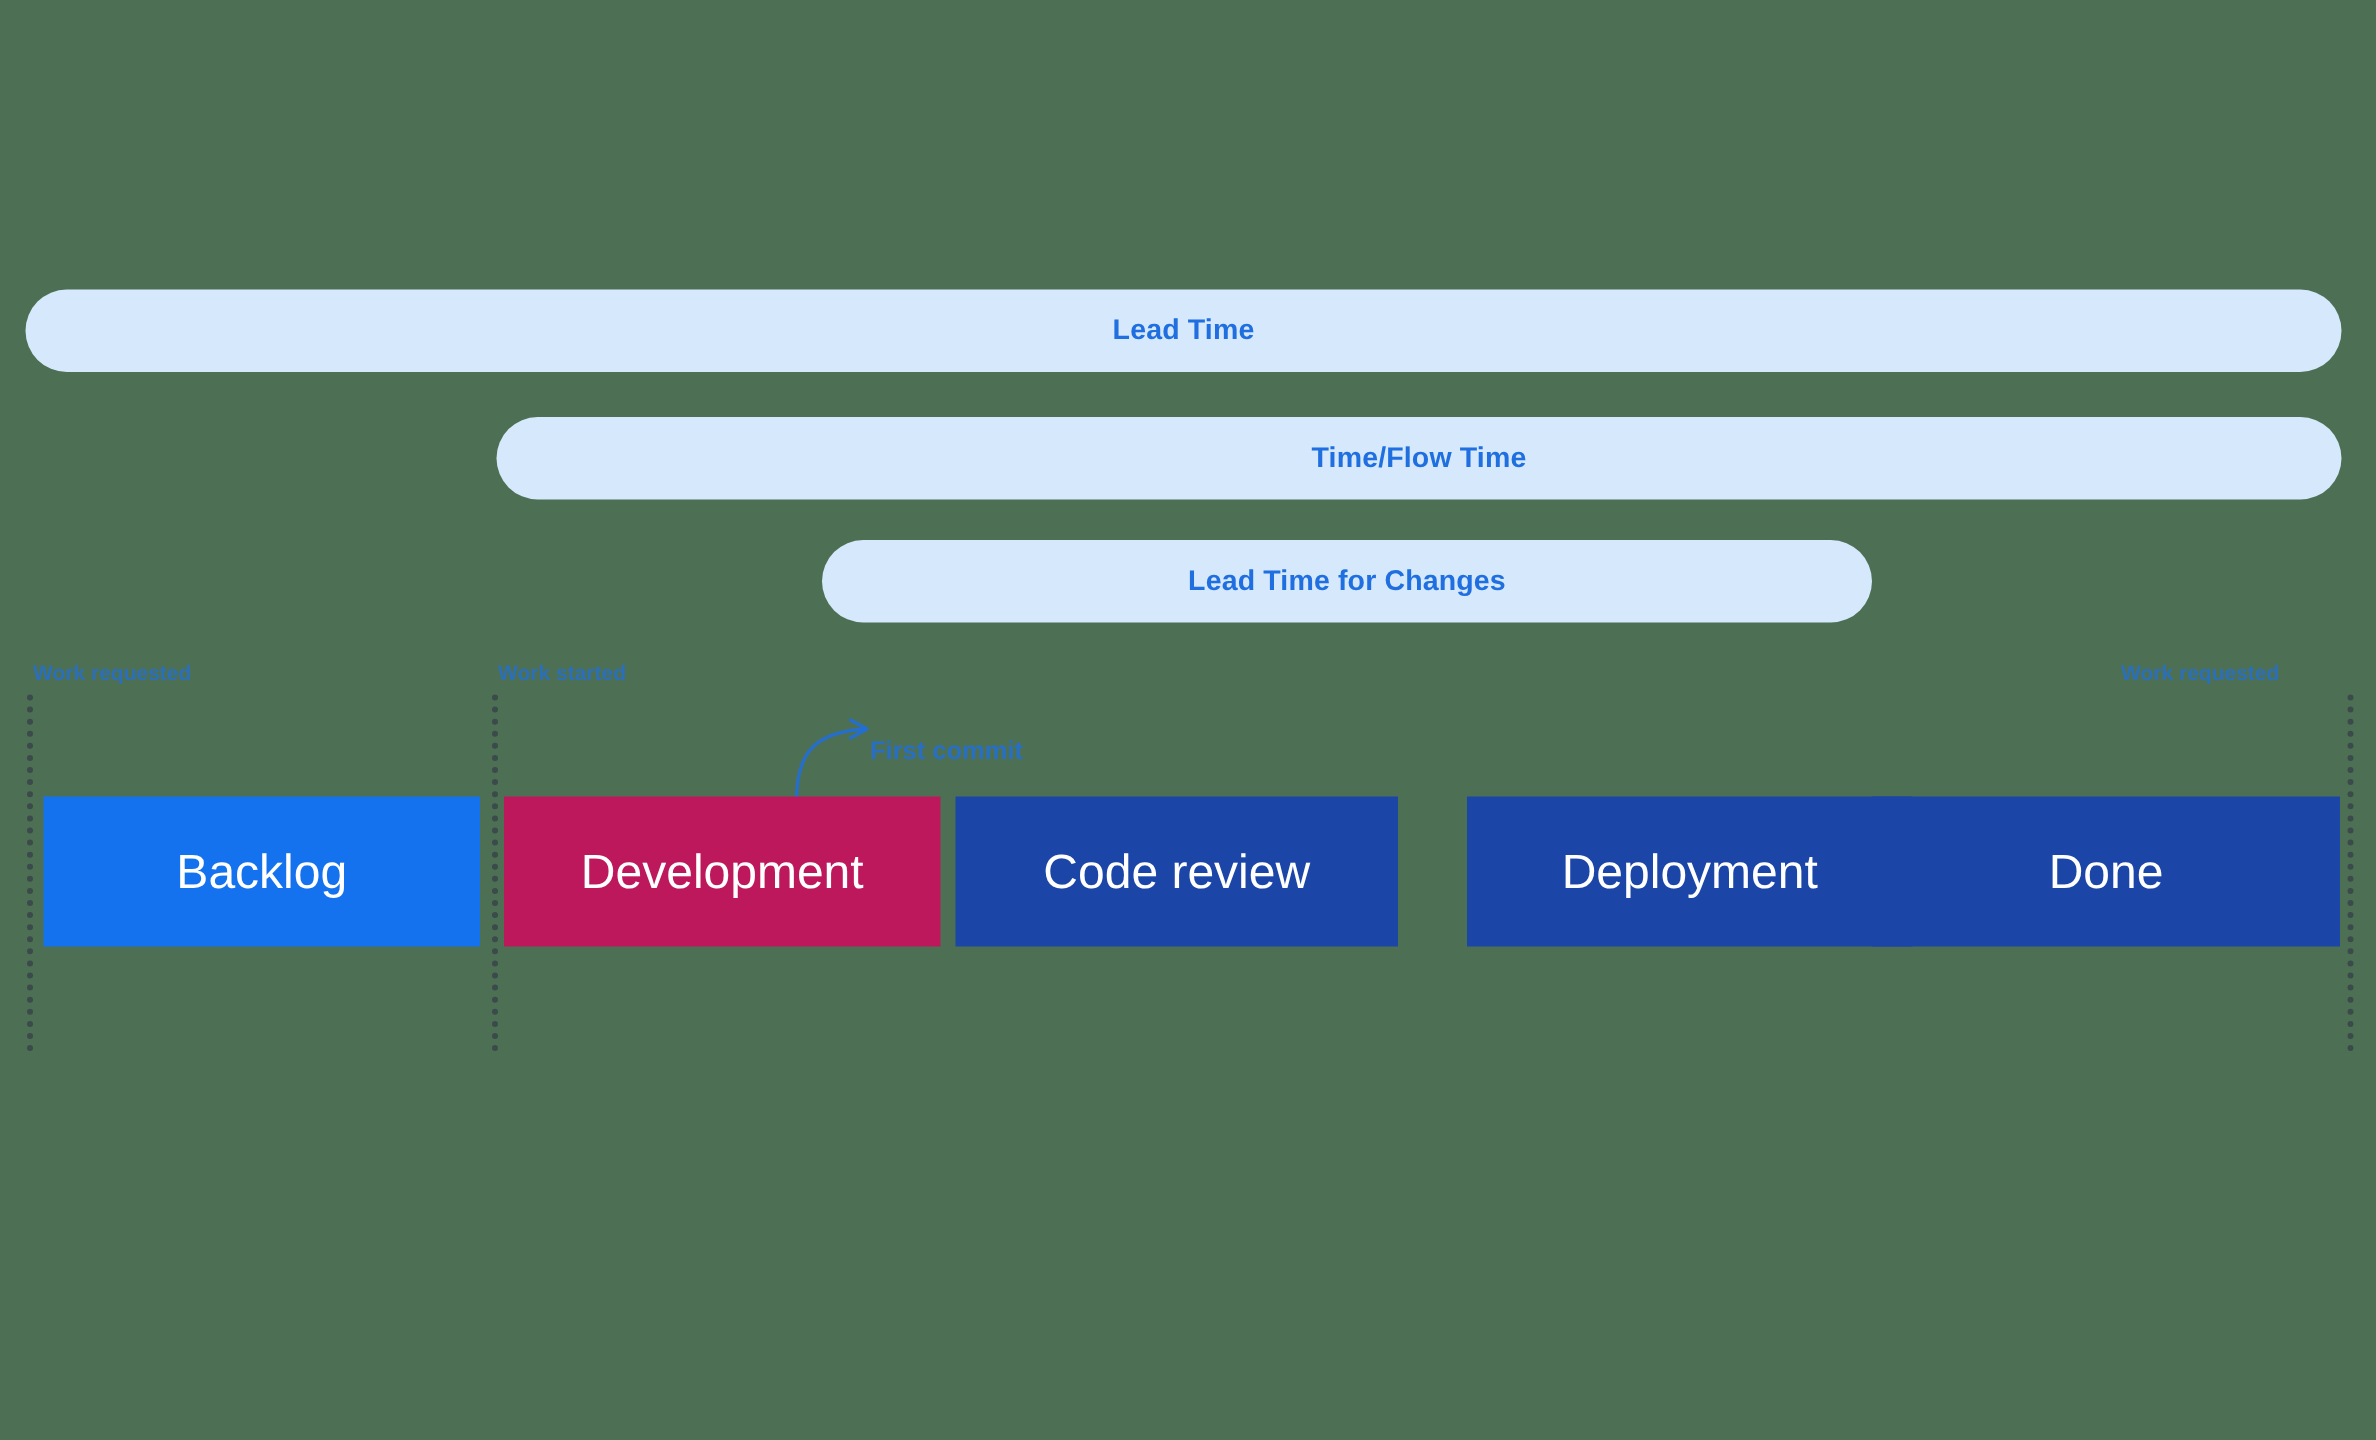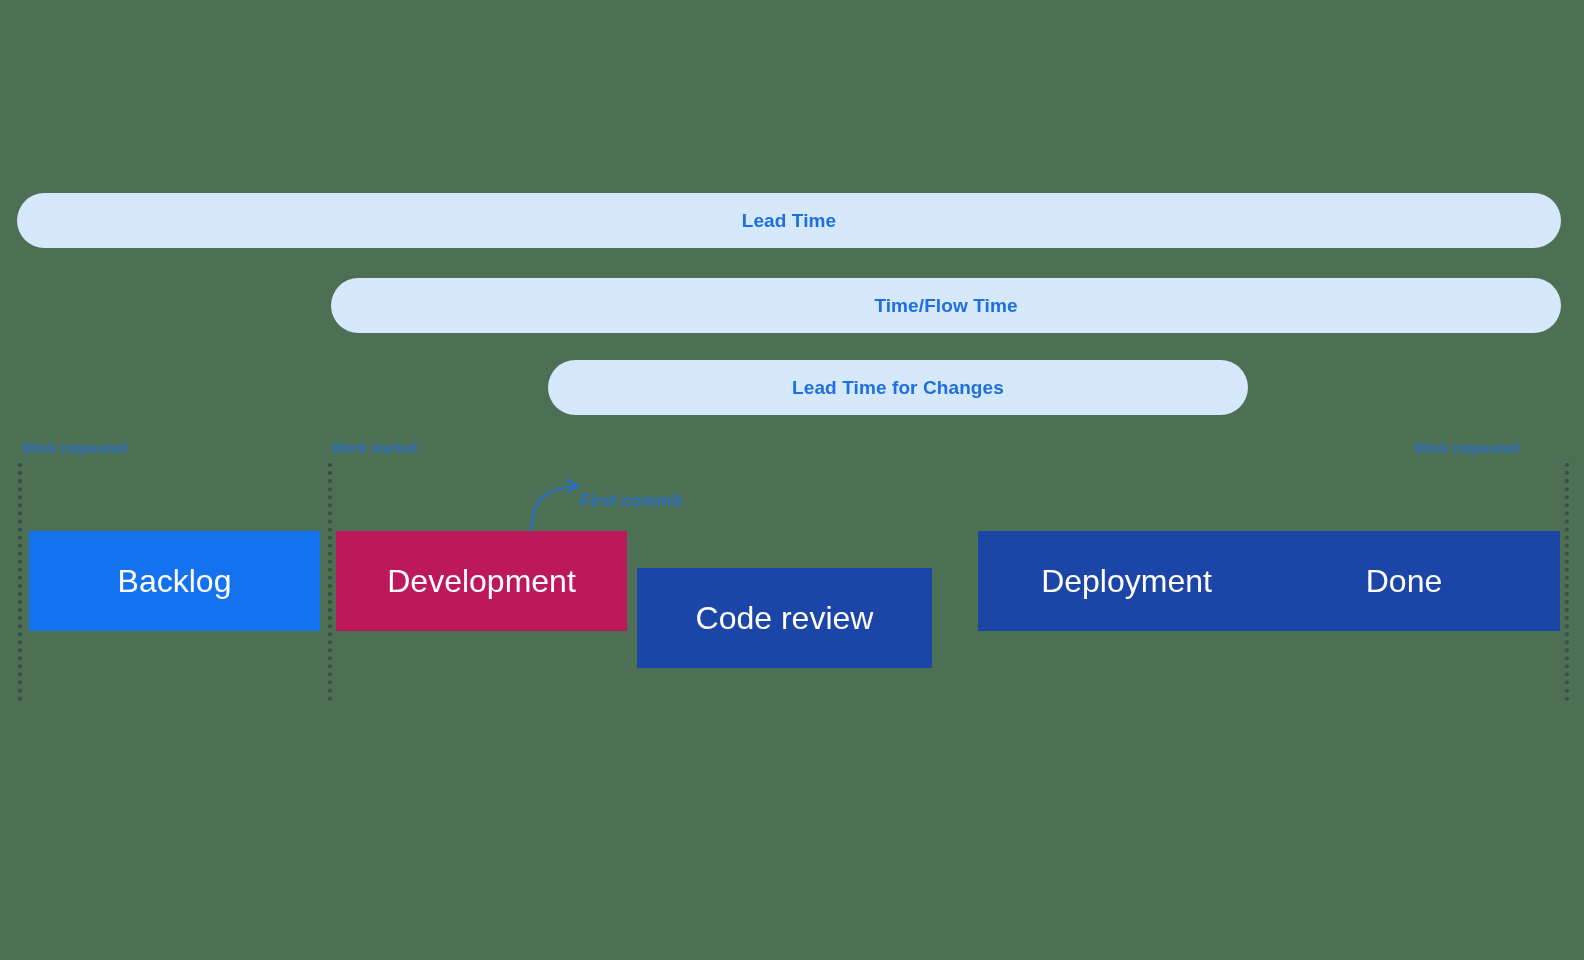--- a/index.html
+++ b/index.html
@@ -77,21 +77,21 @@
   }
   .stage-label {
     font-size: 32px;
     font-weight: normal;
     color: #ffffff;
     white-space: nowrap;
   }
 
   #stage-backlog     { left: 29px;   width: 291px; background: #1472ef; }
   #stage-development { left: 336px;  width: 291px; background: #be185d; }
-  #stage-code-review { left: 637px;  width: 295px; background: #1c45a8; margin-top: 37px; }
+  #stage-code-review { left: 637px;  width: 295px; background: #1c45a8; }
   #stage-deployment  { left: 941px;  width: 297px; background: #1c45a8; margin-left: 37px; }
   #stage-done        { left: 1248px; width: 312px; background: #1c45a8; }
 
   
   #callout-first-commit {
     position: absolute;
     left: 515px;
     top: 470px;
     width: 240px;
     height: 70px;

